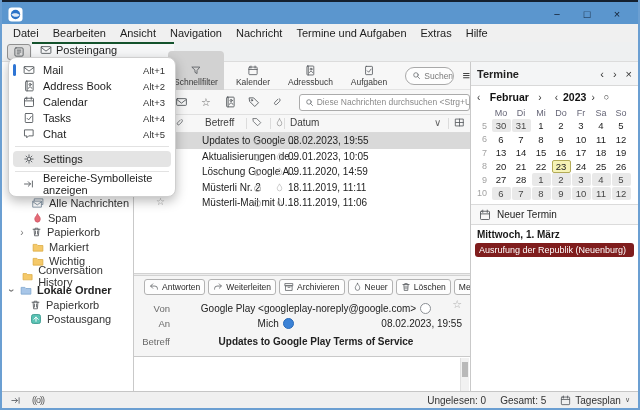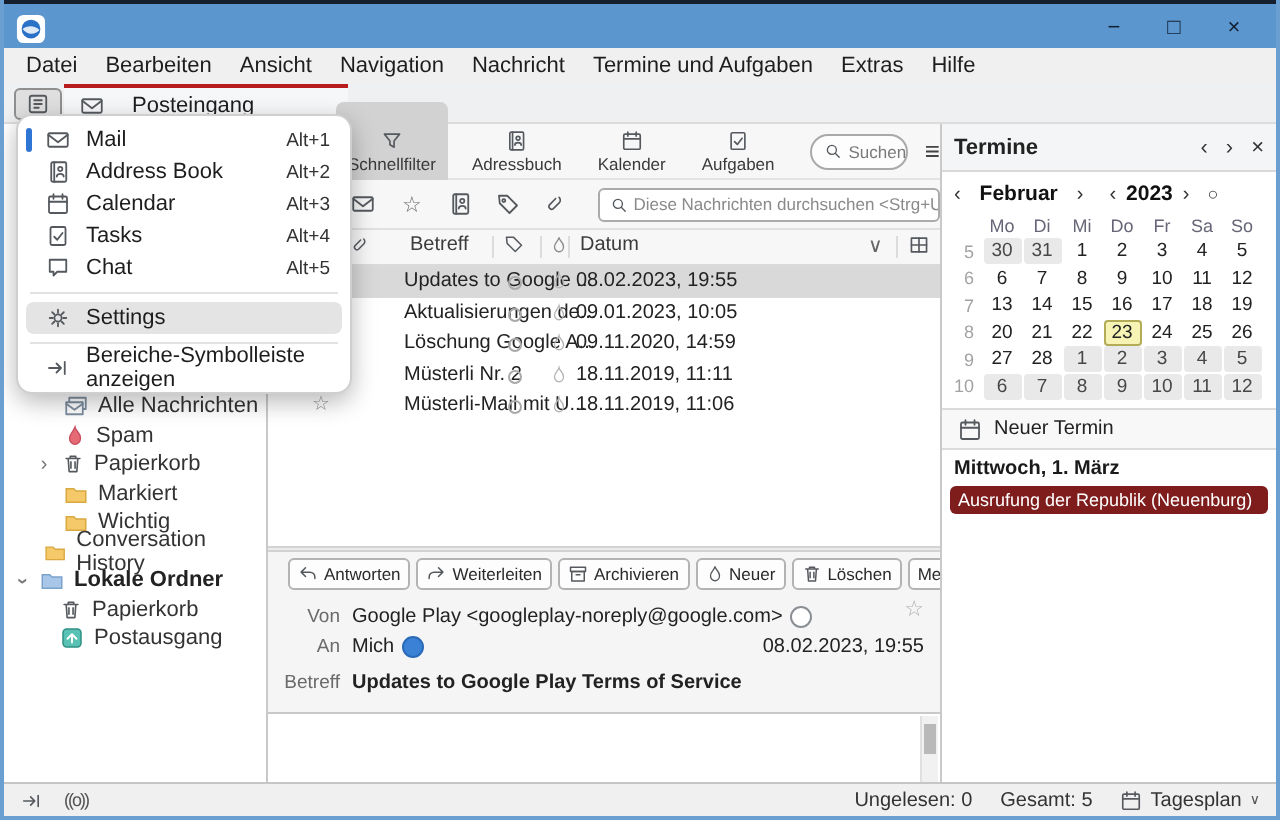--- a/index.html
+++ b/index.html
@@ -13,22 +13,22 @@
   .titlebar .title{margin-left:7px;color:#0e1c2c;font-size:11px;}
   .wctrls{margin-left:auto;display:flex;}
   .wctrl{width:30px;height:22px;display:flex;align-items:center;justify-content:center;color:#122033;font-size:11px;}
   
   .menubar{position:absolute;left:0;right:0;top:24px;height:18px;background:#f0f0f0;display:flex;align-items:center;padding-left:4px;}
   .menubar span{padding:0 7px;color:#1d1d1d;}
   
   .tabbar{position:absolute;left:0;right:0;top:42px;height:20px;background:#eef0f1;border-bottom:1px solid #dcdcdc;box-sizing:border-box;}
   .spaces{position:absolute;left:5px;top:2px;width:24px;height:16px;border:1px solid #8f8f8f;border-radius:3px;
           background:#dfdfdf;display:flex;align-items:center;justify-content:center;padding:0;}
-  .tab{position:absolute;left:30px;top:0;width:142px;height:20px;border-top:2px solid #b91c1c;background:#f6f7f8;
-       display:flex;align-items:center;gap:14px;padding-left:8px;box-sizing:border-box;}
+  .tab{position:absolute;left:30px;top:0;width:142px;height:20px;border-top:2px solid #14532d;background:#f6f7f8;
+       display:flex;gap:4px;padding-left:8px;box-sizing:border-box;}
   
   .folderpane{position:absolute;left:0;top:62px;width:132px;height:331px;background:#fff;border-right:1px solid #c9c9c9;box-sizing:border-box;}
   .center{position:absolute;left:132px;top:62px;width:336px;height:331px;background:#fff;}
   .rightpane{position:absolute;left:468px;top:62px;width:168px;height:331px;background:#fff;border-left:1px solid #c9c9c9;box-sizing:border-box;}
   
   .flist{position:absolute;left:0;right:0;top:134px;}
   .frow{height:14.5px;display:flex;align-items:center;gap:5px;padding-left:30px;color:#333;}
   .frow.child{padding-left:28px;}
   .frow.root{padding-left:5px;font-weight:bold;color:#222;}
   .exp{color:#7a7a7a;font-size:10px;width:8px;display:inline-block;text-align:center;}
@@ -63,21 +63,21 @@
   .mrow .date{position:absolute;left:154px;top:2px;font-size:10px;color:#222;white-space:nowrap;}
   .vsplit{position:absolute;left:0;right:0;top:211px;height:3px;background:#ececec;border-top:1px solid #d2d2d2;border-bottom:1px solid #d2d2d2;box-sizing:border-box;}
   
   .mheader{position:absolute;left:0;right:0;top:214px;height:80px;background:#f5f5f5;box-sizing:border-box;padding-top:3px;}
   .actions{display:flex;align-items:center;gap:3px;padding-left:10px;white-space:nowrap;}
   .btn{background:#fdfdfd;border:1px solid #b3b3b3;border-radius:3px;height:16px;display:inline-flex;align-items:center;
        gap:3px;padding:0 4px;font-size:8.5px;color:#2a2a2a;font-family:"Liberation Sans",sans-serif;}
   .hstar{position:absolute;right:8px;top:22px;color:#b0b0b0;font-size:11px;}
   .hline{display:grid;grid-template-columns:30px 1fr auto;gap:0 6px;align-items:center;padding:0 8px 0 6px;height:15px;}
   .hlab{color:#6a6a6a;font-size:9.5px;text-align:right;}
-  .hval{font-size:10px;color:#222;display:flex;align-items:center;gap:4px;white-space:nowrap;overflow:hidden;}
+  .hval{font-size:10px;color:#222;display:flex;align-items:center;gap:4px;white-space:nowrap;overflow:hidden;justify-content:center;}
   .hdate{font-size:10px;color:#222;}
   .hsubj{font-weight:bold;}
   .badge{width:9px;height:9px;border-radius:50%;display:inline-block;flex:none;}
   .badge.gray{background:#fff;border:1px solid #8b8f94;}
   .badge.blue{background:#3b82d6;border:1px solid #2a6ab8;}
   
   .mbody{position:absolute;left:0;right:0;top:294px;bottom:0;background:#fff;border-top:1px solid #c9c9c9;}
   .sbtrack{position:absolute;right:1px;top:1px;bottom:1px;width:8px;background:#f1f1f1;border-left:1px solid #e0e0e0;}
   .sbthumb{position:absolute;left:1px;top:4px;width:6px;height:15px;background:#b9b9b9;}
   
@@ -229,33 +229,33 @@
 
     <div class="toolbar">
       <div class="tbtn active">
         <svg class="i" width="12" height="11" viewBox="0 0 16 16">
           <path d="M2.5 3h11L9.5 8v4.5l-3-1.8V8z"></path>
         </svg>
         <span>Schnellfilter</span>
       </div>
       <div class="tbtn">
         <svg class="i" width="12" height="11" viewBox="0 0 16 16">
+          <rect x="2" y="3" width="12" height="11" rx="1"></rect>
+            <path d="M2 6.5h12M5 1.5v3M11 1.5v3"></path>
+        </svg>
+        <span>Kalender</span>
+      </div>
+      <div class="tbtn">
+        <svg class="i" width="12" height="11" viewBox="0 0 16 16">
           <rect x="3.5" y="1.5" width="10" height="13" rx="1"></rect>
             <path d="M5.5 1.5v13"></path>
             <circle cx="9.5" cy="6" r="1.4"></circle>
             <path d="M7.2 11c0-2.4 4.6-2.4 4.6 0"></path>
         </svg>
         <span>Adressbuch</span>
-      </div>
-      <div class="tbtn">
-        <svg class="i" width="12" height="11" viewBox="0 0 16 16">
-          <rect x="2" y="3" width="12" height="11" rx="1"></rect>
-            <path d="M2 6.5h12M5 1.5v3M11 1.5v3"></path>
-        </svg>
-        <span>Kalender</span>
       </div>
       <div class="tbtn">
         <svg class="i" width="12" height="11" viewBox="0 0 16 16">
           <rect x="3" y="2" width="10" height="12" rx="1"></rect>
             <path d="M5.5 8.5l2 2L11 6"></path>
         </svg>
         <span>Aufgaben</span>
       </div>
       <div class="pillsearch">
         <svg class="i" width="9" height="9" viewBox="0 0 16 16">

